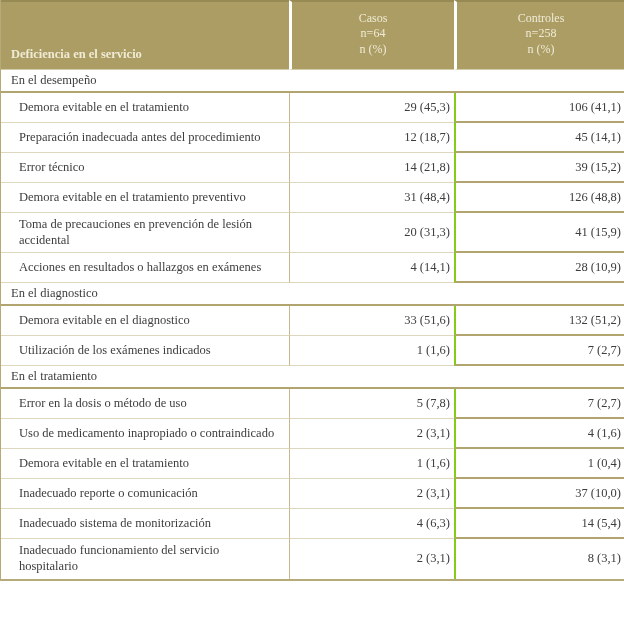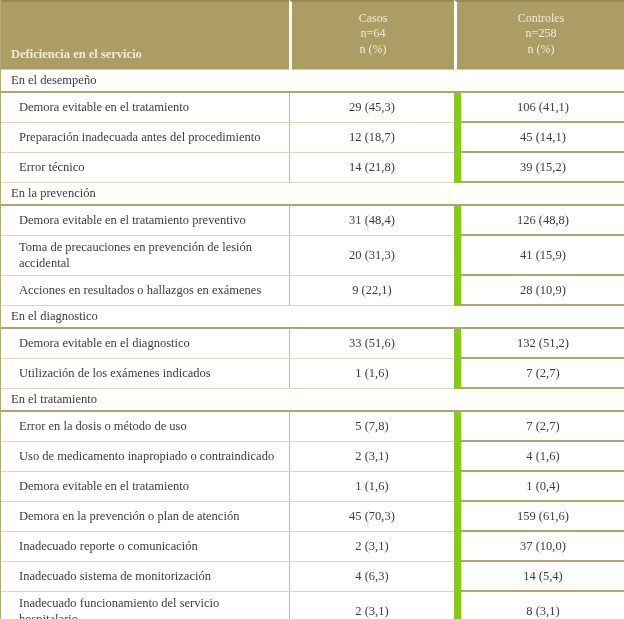--- a/index.html
+++ b/index.html
@@ -59,27 +59,27 @@
     border-bottom: 1px solid #ded7c0;
     background: #ffffff;
   }
   tr.data-row { height: 30px; }
   td.lbl {
     text-align: left;
     padding: 4px 8px 4px 18px;
     line-height: 1.25;
   }
   td.num {
-    text-align: center;
+    text-align: right;
     padding: 1px 4px;
     margin-left: 30px;
   }
   td.col-casos { border-left: 1px solid #c6ba8e; }
   td.col-controles {
-    border-left: 7px solid #84cc16;
+    border-left: 2px solid #84cc16;
     border-bottom: 2px solid #b2a46e;
   }
   tr.section-row { height: 21px; }
   tr.section-row td {
     text-align: left;
     padding: 3px 8px 3px 10px;
     border-bottom: 2px solid #b2a46e;
   }
   tbody tr:last-child td { border-bottom: none; }
 </style>
@@ -124,36 +124,33 @@
         <td class="lbl">Preparación inadecuada antes del procedimiento</td>
         <td class="num col-casos">12 (18,7)</td>
         <td class="num col-controles">45 (14,1)</td>
       </tr>
       <tr class="data-row">
         <td class="lbl">Error técnico</td>
         <td class="num col-casos">14 (21,8)</td>
         <td class="num col-controles">39 (15,2)</td>
       </tr>
 
-      <tr class="section-row">
-        <td colspan="3">En la prevención</td>
-      </tr>
       <tr class="data-row">
         <td class="lbl">Demora evitable en el tratamiento preventivo</td>
         <td class="num col-casos">31 (48,4)</td>
         <td class="num col-controles">126 (48,8)</td>
       </tr>
       <tr class="data-row">
         <td class="lbl">Toma de precauciones en prevención de lesión accidental</td>
         <td class="num col-casos">20 (31,3)</td>
         <td class="num col-controles">41 (15,9)</td>
       </tr>
       <tr class="data-row">
         <td class="lbl">Acciones en resultados o hallazgos en exámenes</td>
-        <td class="num col-casos">9 (22,1)</td>
+        <td class="num col-casos">4 (14,1)</td>
         <td class="num col-controles">28 (10,9)</td>
       </tr>
 
       <tr class="section-row">
         <td colspan="3">En el diagnostico</td>
       </tr>
       <tr class="data-row">
         <td class="lbl">Demora evitable en el diagnostico</td>
         <td class="num col-casos">33 (51,6)</td>
         <td class="num col-controles">132 (51,2)</td>
@@ -177,25 +174,20 @@
         <td class="num col-casos">2 (3,1)</td>
         <td class="num col-controles">4 (1,6)</td>
       </tr>
       <tr class="data-row">
         <td class="lbl">Demora evitable en el tratamiento</td>
         <td class="num col-casos">1 (1,6)</td>
         <td class="num col-controles">1 (0,4)</td>
       </tr>
 
       <tr class="data-row">
-        <td class="lbl">Demora en la prevención o plan de atención</td>
-        <td class="num col-casos">45 (70,3)</td>
-        <td class="num col-controles">159 (61,6)</td>
-      </tr>
-      <tr class="data-row">
         <td class="lbl">Inadecuado reporte o comunicación</td>
         <td class="num col-casos">2 (3,1)</td>
         <td class="num col-controles">37 (10,0)</td>
       </tr>
       <tr class="data-row">
         <td class="lbl">Inadecuado sistema de monitorización</td>
         <td class="num col-casos">4 (6,3)</td>
         <td class="num col-controles">14 (5,4)</td>
       </tr>
       <tr class="data-row">

